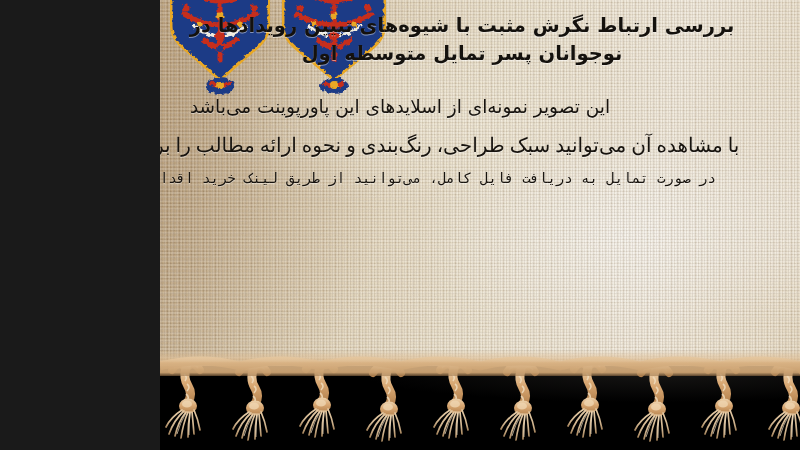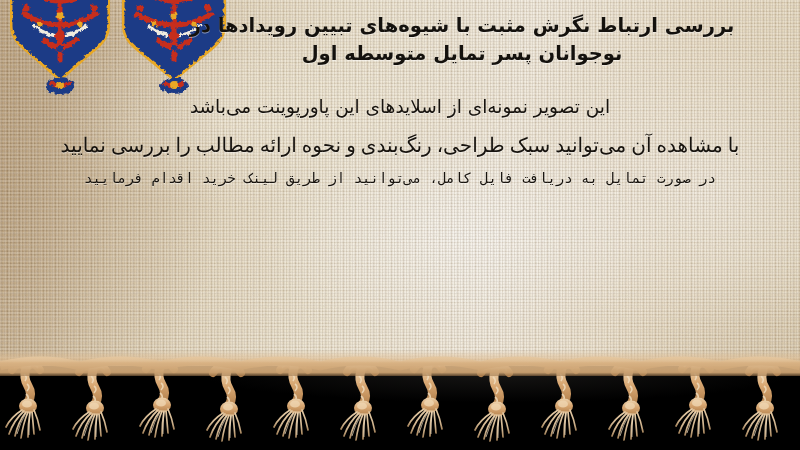--- a/index.html
+++ b/index.html
@@ -1,21 +1,21 @@
 <!DOCTYPE html>
 <html lang="fa" dir="rtl"><head>
 <meta charset="utf-8">
 <title>Slide Preview</title>
 <style>
   * { margin:0; padding:0; box-sizing:border-box; }
   html,body { background:#1a1a1a; }
 
   .slide{
     position:relative;
-    width:800px; height:450px;
+    width:640px; height:450px;
     overflow:hidden;
     font-family:"DejaVu Sans","Liberation Sans",sans-serif;
     background:#000;
     margin-left:8px;
   }
 
   
   .canvas-field{
     position:absolute; left:0; top:0; width:800px; height:382px;
     background:

